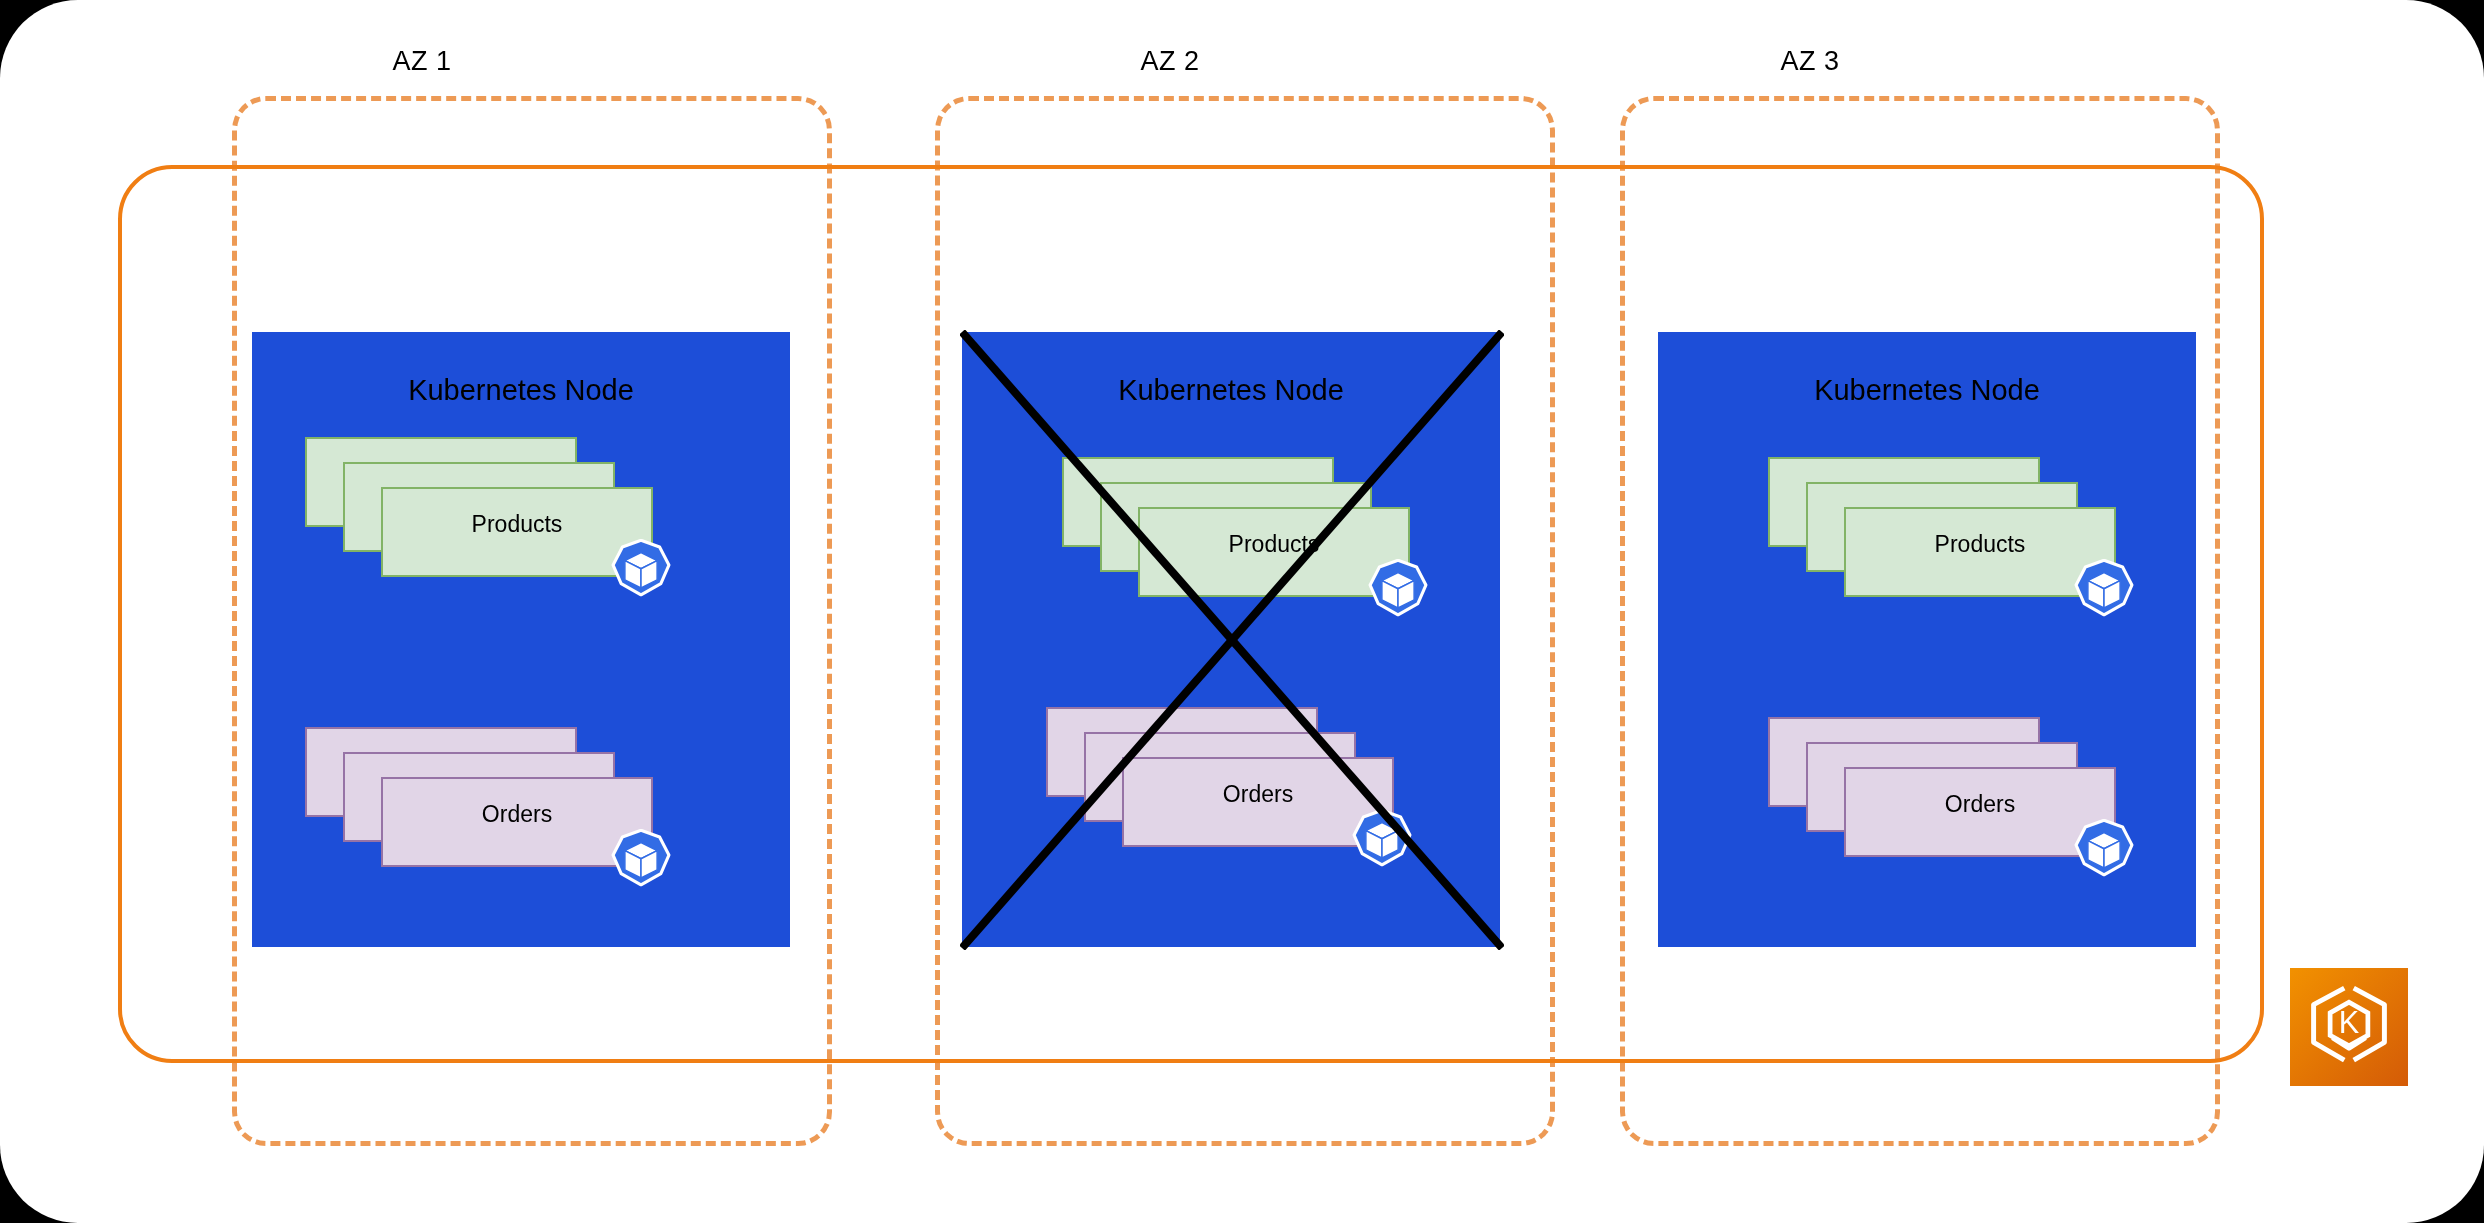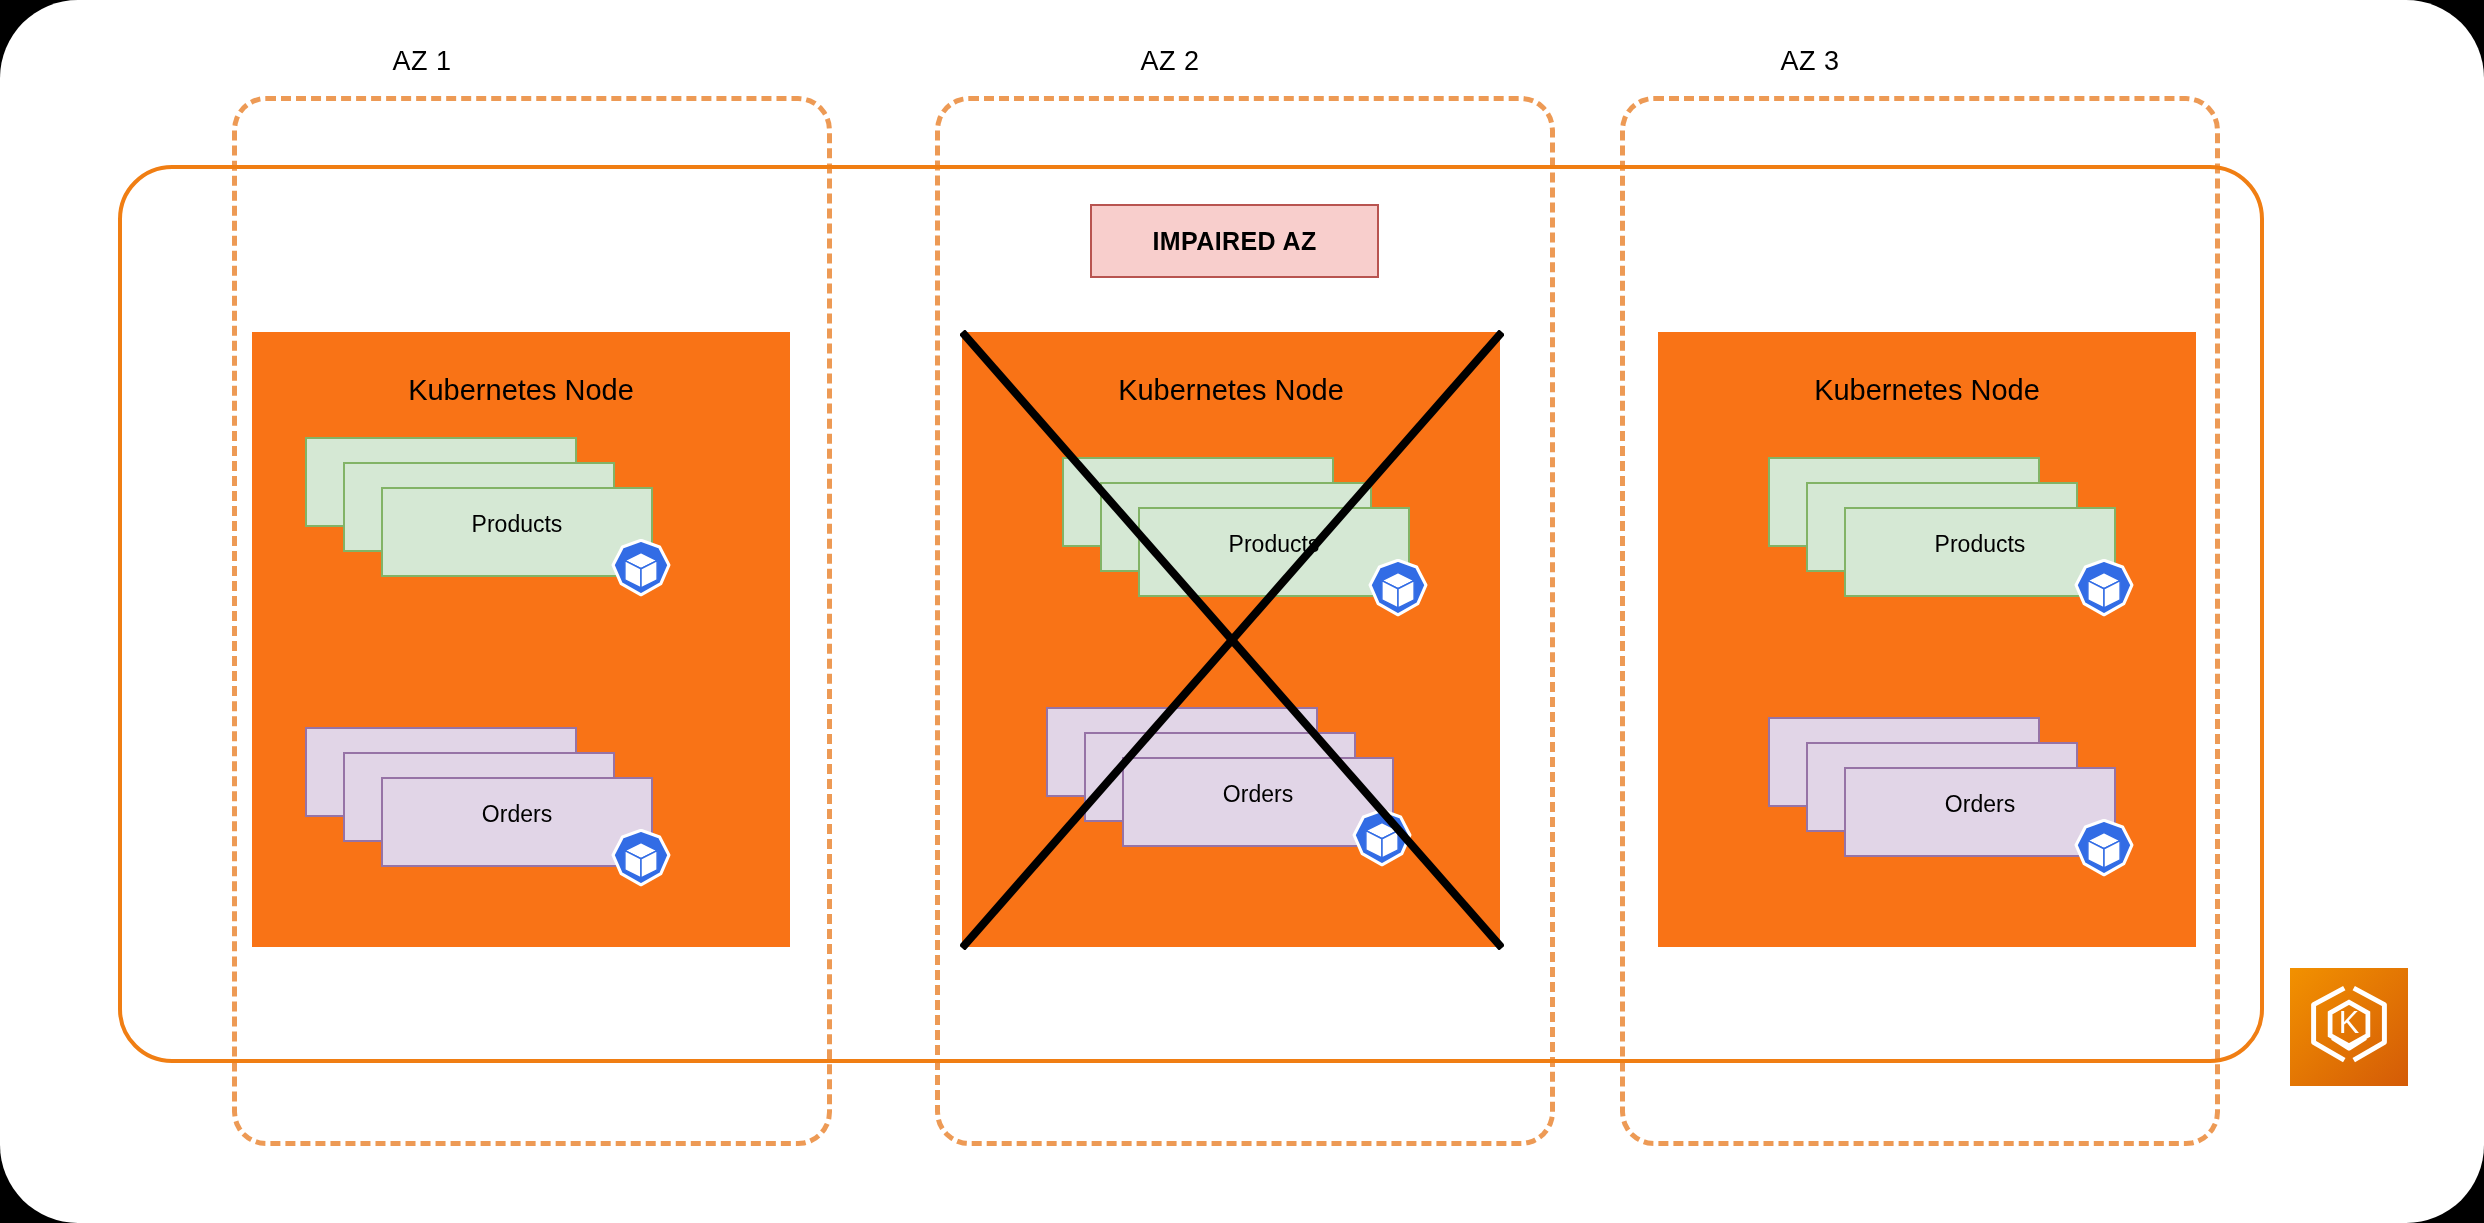--- a/index.html
+++ b/index.html
@@ -10,21 +10,21 @@
 
   
   .az-box{position:absolute;border:5px dashed #ed9a55;border-radius:34px;background:transparent;}
   .az-label{position:absolute;color:#000;font-size:27px;letter-spacing:.5px;
             text-align:center;white-space:nowrap;}
 
   
   .cluster-boundary{position:absolute;border:4px solid #f07e13;border-radius:54px;background:transparent;}
 
   
-  .node-panel{position:absolute;background:#f97316;}
+  .node-panel{position:absolute;background:#1d4ed8;}
   .node-title{position:absolute;left:0;right:0;text-align:center;color:#000;
               font-size:29px;white-space:nowrap;}
 
   
   .stack{position:absolute;}
   .card{position:absolute;box-sizing:border-box;}
   .card.green{background:#d5e8d4;border:2.5px solid #82b366;}
   .card.purple{background:#e1d5e7;border:2.5px solid #9673a6;}
   .card-label{position:absolute;left:0;right:0;text-align:center;color:#000;
               font-size:23px;white-space:nowrap;}
@@ -93,23 +93,20 @@
       <svg viewBox="0 0 100 100" xmlns="http://www.w3.org/2000/svg">
         <polygon points="50,2 80,13 95,42 82,72 50,90 18,72 5,42 20,13" fill="#326ce5" stroke="#ffffff" stroke-width="5" stroke-linejoin="round"></polygon>
         <polygon points="50,22 76,35 76,66 50,79 24,66 24,35" fill="#ffffff"></polygon>
         <polygon points="50,22 76,35 50,48 24,35" fill="#ffffff" stroke="#326ce5" stroke-width="2.4" stroke-linejoin="round"></polygon>
         <polygon points="24,35 50,48 50,79 24,66" fill="#ffffff" stroke="#326ce5" stroke-width="2.4" stroke-linejoin="round"></polygon>
         <polygon points="50,48 76,35 76,66 50,79" fill="#ffffff" stroke="#326ce5" stroke-width="2.4" stroke-linejoin="round"></polygon>
       </svg>
     </div>
   </div>
 
-  <div class="impaired" style="left:1090px;top:204px;width:285px;height:70px;">
-    <span>IMPAIRED AZ</span>
-  </div>
 
   <div class="node-panel" style="left:962px;top:332px;width:538px;height:615px;">
     <div class="node-title" style="top:42px;">Kubernetes Node</div>
   </div>
 
   <div class="stack" style="left:1062px;top:457px;width:360px;height:140px;">
     <div class="card green" style="left:0px;top:0px;width:272px;height:90px;"></div>
     <div class="card green" style="left:38px;top:25px;width:272px;height:90px;"></div>
     <div class="card green" style="left:76px;top:50px;width:272px;height:90px;">
       <div class="card-label" style="top:22px;">Products</div>

